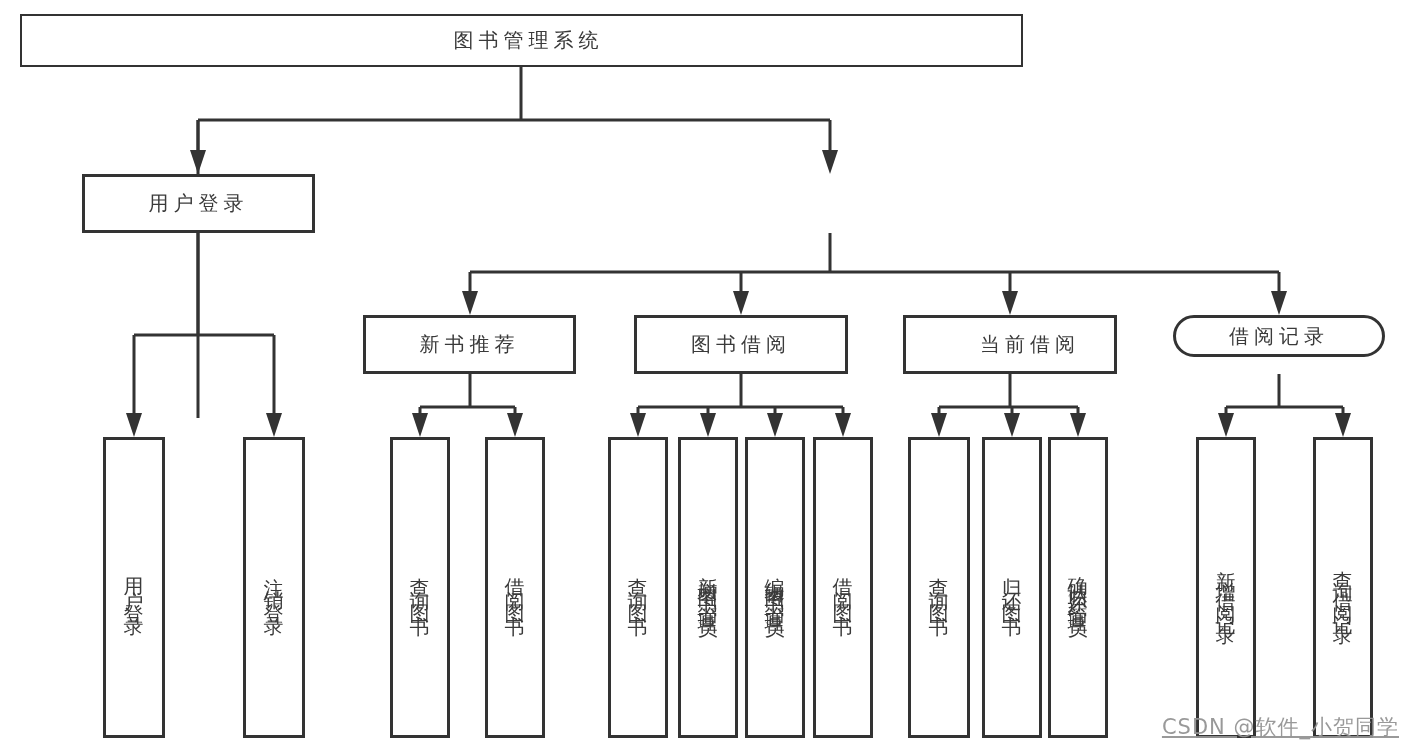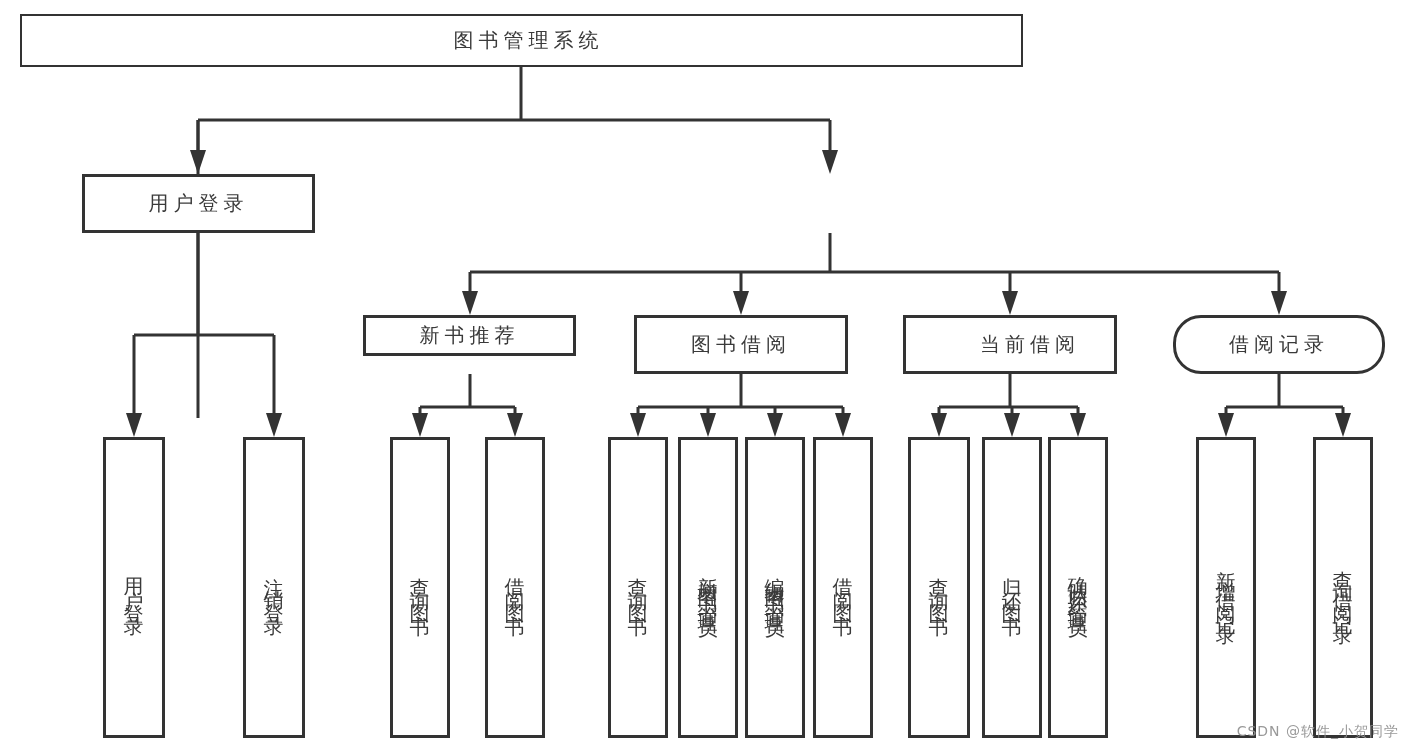--- a/index.html
+++ b/index.html
@@ -49,25 +49,26 @@
     line-height: 1;
     color: #3a3a3a;
   }
   .leaf .v4 { letter-spacing: 13px; }
   .leaf .v6 { letter-spacing: 11px; }
   .leaf .v10 { letter-spacing: 6px; }
   .watermark {
     position: absolute;
     right: 6px;
     bottom: 6px;
-    font-size: 14px;
+    font-size: 21px;
     color: rgba(148, 148, 148, 0.95);
     letter-spacing: 1px;
     z-index: 10;
     white-space: nowrap;
+    text-decoration: underline;
   }
 </style>
 </head>
 <body>
 
 <div class="stage">
 
   <svg class="connectors" viewBox="0 0 1405 747" xmlns="http://www.w3.org/2000/svg">
     <g stroke="#333333" stroke-width="3" fill="none">
 
@@ -113,24 +114,24 @@
       <polygon points="1070,413 1086,413 1078,437"></polygon>
       <polygon points="1218,413 1234,413 1226,437"></polygon>
       <polygon points="1335,413 1351,413 1343,437"></polygon>
     </g>
   </svg>
 
   <div class="box hbox root-box" style="left:20px; top:14px; width:1003px; height:53px;">图书管理系统</div>
 
   <div class="box hbox" style="left:82px; top:174px; width:233px; height:59px;">用户登录</div>
 
-  <div class="box hbox" style="left:363px; top:315px; width:213px; height:41px;">新书推荐</div>
+  <div class="box hbox" style="left:363px; top:315px; width:213px; height:59px;">新书推荐</div>
   <div class="box hbox" style="left:634px; top:315px; width:214px; height:59px;">图书借阅</div>
   <div class="box hbox" style="left:903px; top:315px; width:214px; height:59px;padding-left:40px;">当前借阅</div>
-  <div class="box hbox" style="left:1173px; top:315px; width:212px; height:59px;border-radius:28px;">借阅记录</div>
+  <div class="box hbox" style="left:1173px; top:315px; width:212px; height:42px;border-radius:28px;">借阅记录</div>
 
   <div class="box leaf" style="left:103px; top:437px; width:62px; height:301px;">
     <span class="vtext v4">用户登录</span>
   </div>
   <div class="box leaf" style="left:243px; top:437px; width:62px; height:301px;">
     <span class="vtext v4">注销登录</span>
   </div>
 
   <div class="box leaf" style="left:390px; top:437px; width:60px; height:301px;">
     <span class="vtext v4">查询图书</span>

